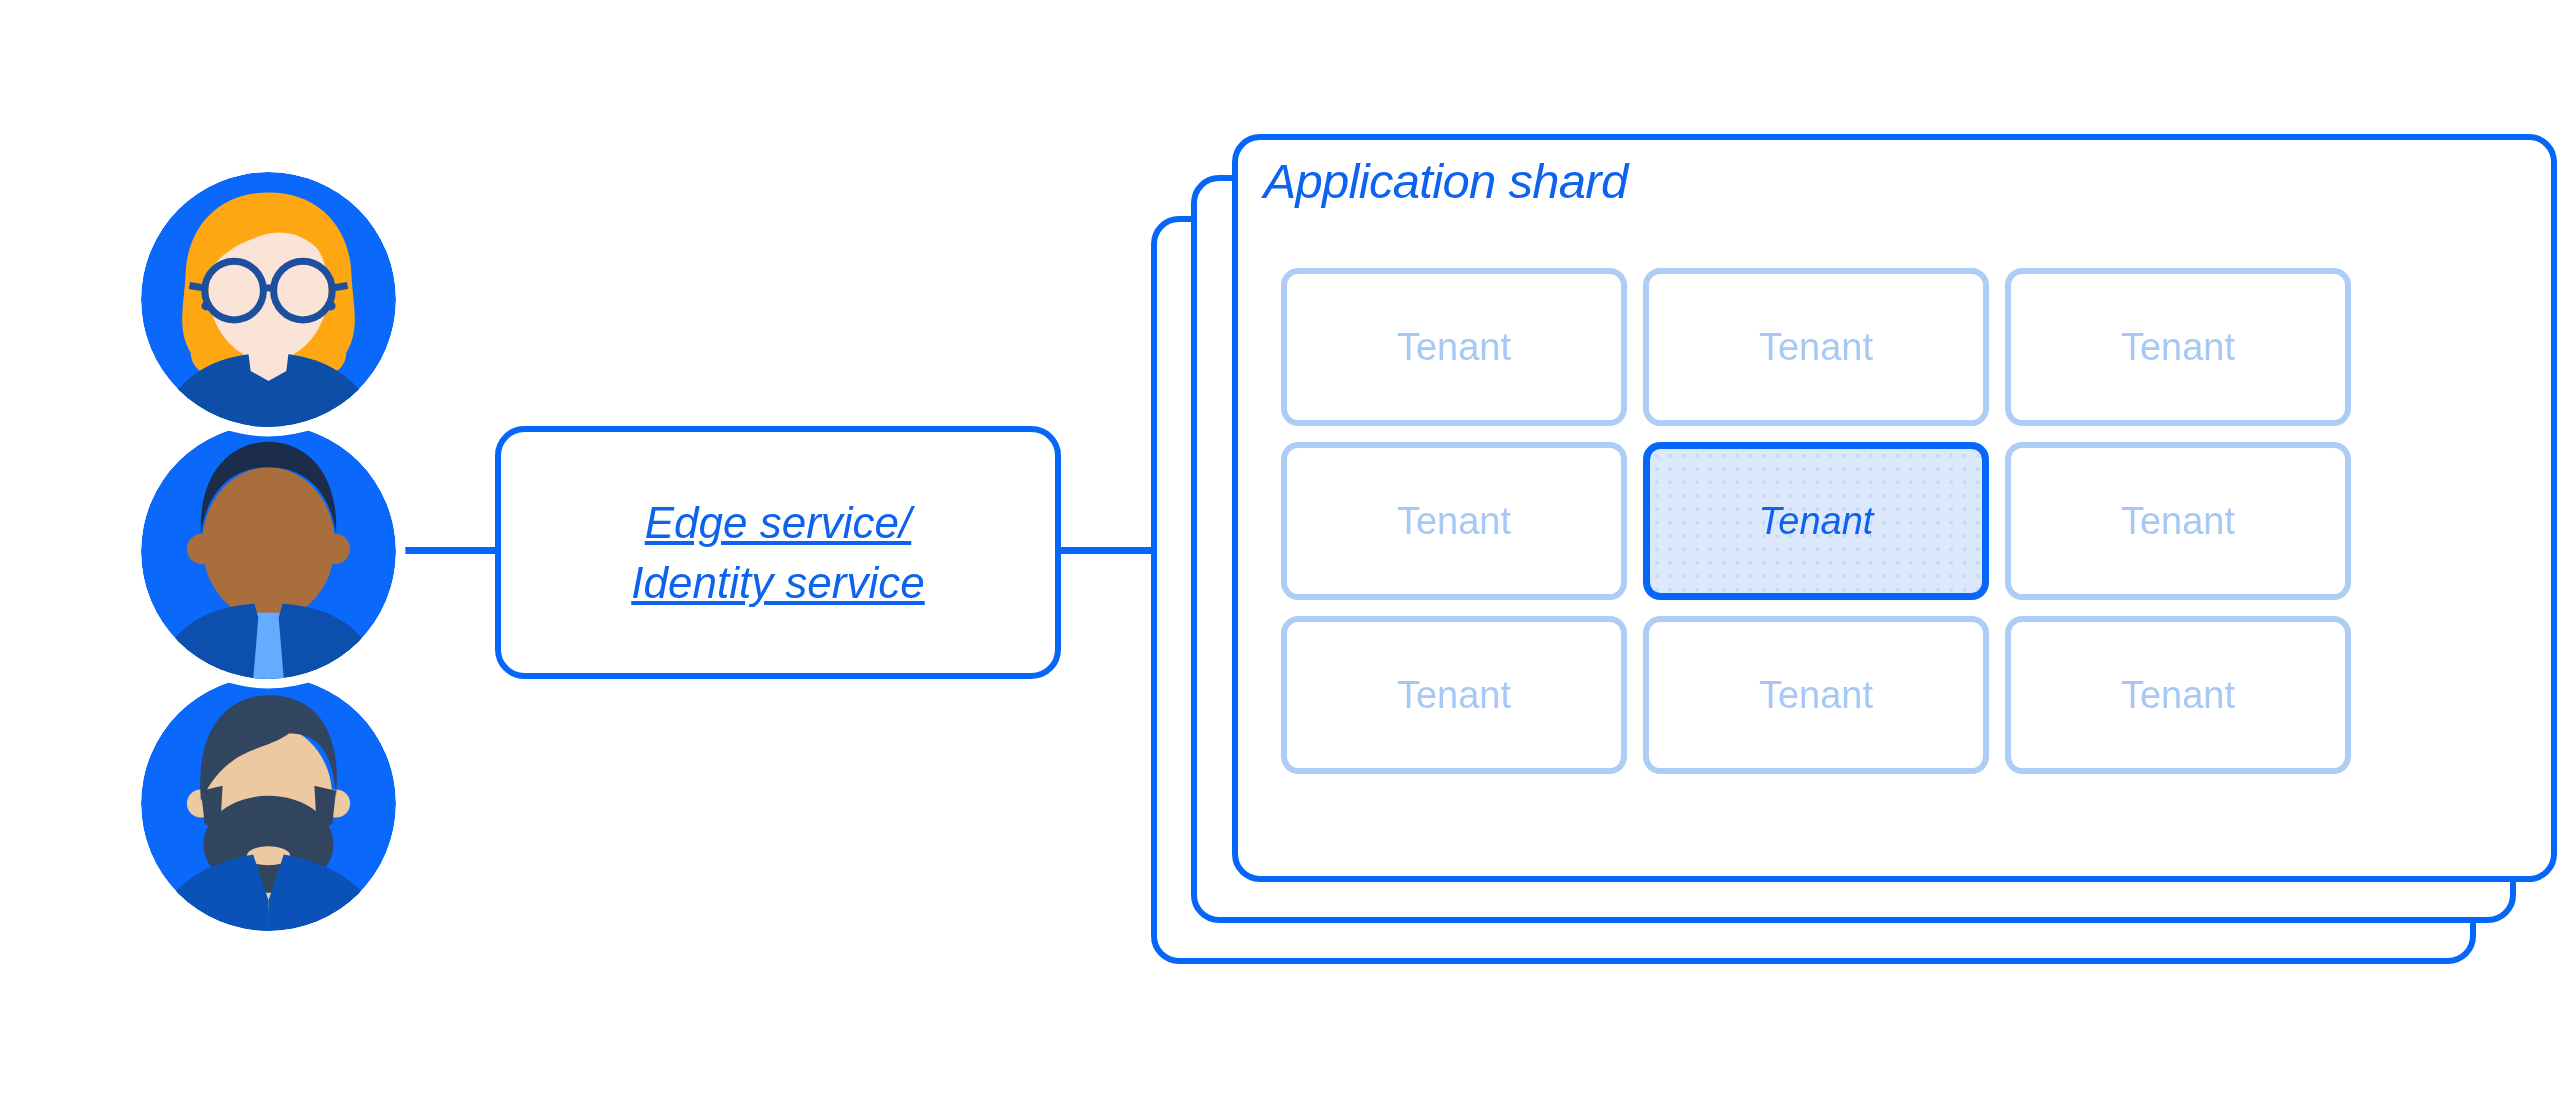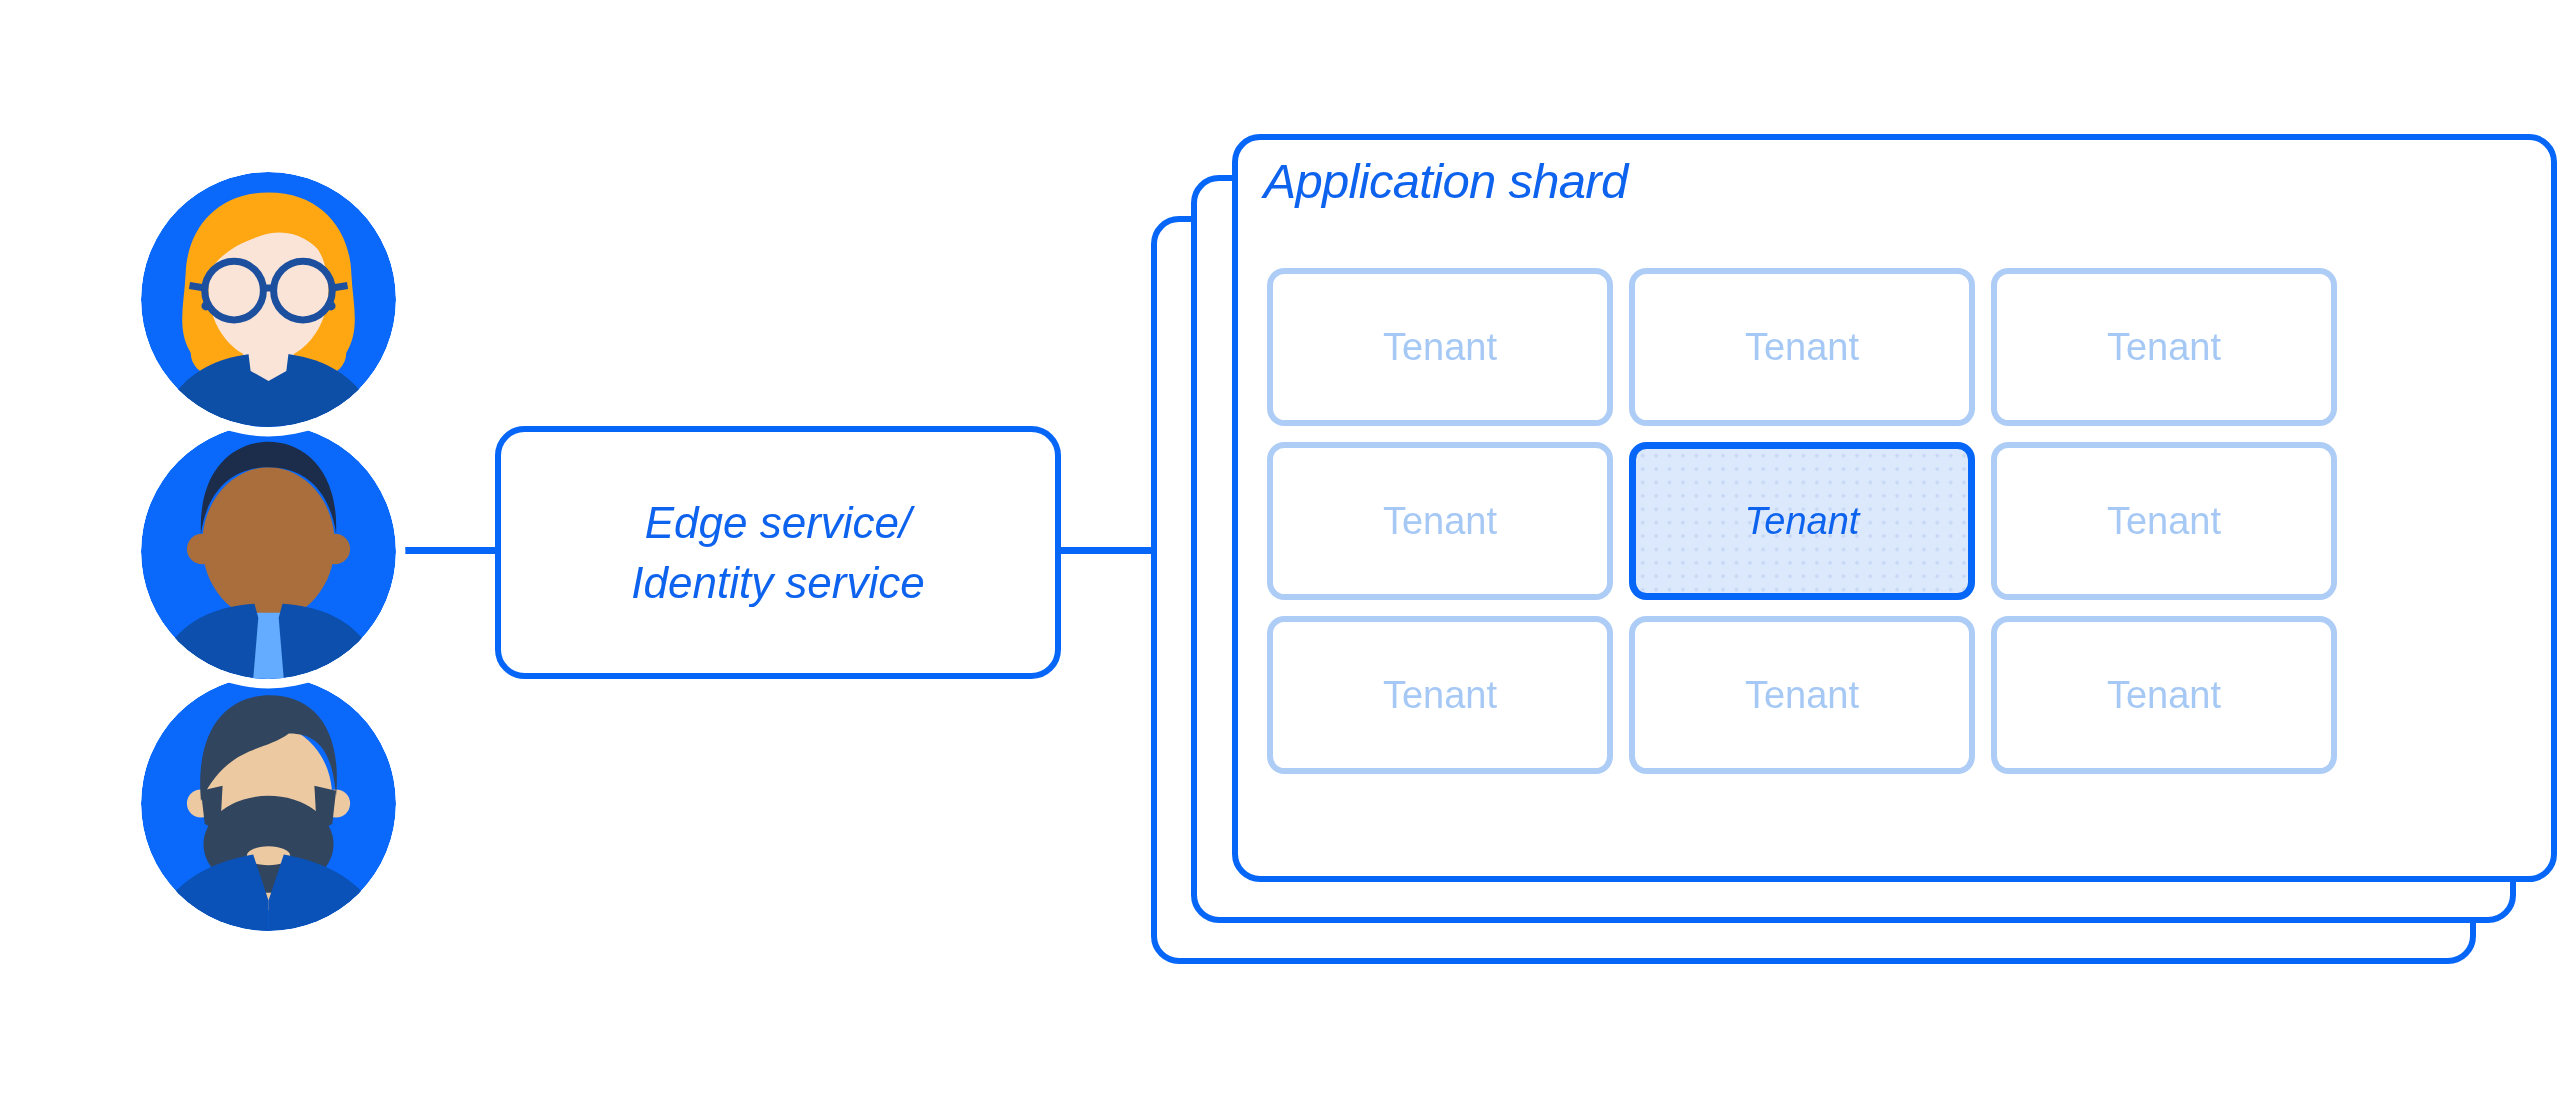--- a/index.html
+++ b/index.html
@@ -20,35 +20,36 @@
   .connector{position:absolute;height:6.7px;background:#0666F8;z-index:5;}
   .connector.c1{left:401px;top:547px;width:97px;}
   .connector.c2{left:1059px;top:547px;width:96px;}
   
   .edgebox{
     position:absolute;left:495px;top:426px;width:566px;height:253px;box-sizing:border-box;
     background:#ffffff;border:6.7px solid #0666F8;border-radius:29.5px;
     display:flex;flex-direction:column;align-items:center;justify-content:center;
     font-size:44px;line-height:1.36;font-style:italic;color:#0D63EE;text-align:center;
     z-index:6;
+    text-decoration:underline;
   }
   
   .card{
     position:absolute;width:1325px;height:748px;box-sizing:border-box;background:#ffffff;
     border:6.7px solid #0666F8;border-radius:28px;
   }
   .card.back2{left:1151px;top:216px;z-index:7;}
   .card.back1{left:1191px;top:175px;z-index:8;}
   .card.front{left:1232px;top:134px;z-index:9;}
   .shard-title{
     position:absolute;left:25.5px;top:13.4px;font-size:49px;letter-spacing:-0.7px;
     font-style:italic;color:#0D63EE;white-space:nowrap;
   }
   .tenant-grid{
-    position:absolute;left:29px;top:128px;display:grid;
+    position:absolute;left:43px;top:128px;display:grid;
     grid-template-columns:repeat(3,346px);grid-template-rows:repeat(3,158px);
     column-gap:29px;row-gap:43px;gap:16px;
   }
   .tenant{
     box-sizing:border-box;background:#ffffff;border:6px solid #AECDF6;border-radius:17.4px;
     display:flex;align-items:center;justify-content:center;
     font-size:38px;color:#A5C8F5;
   }
   .tenant.hl{
     border:7.4px solid #0666F8;color:#0D63EE;font-style:italic;

